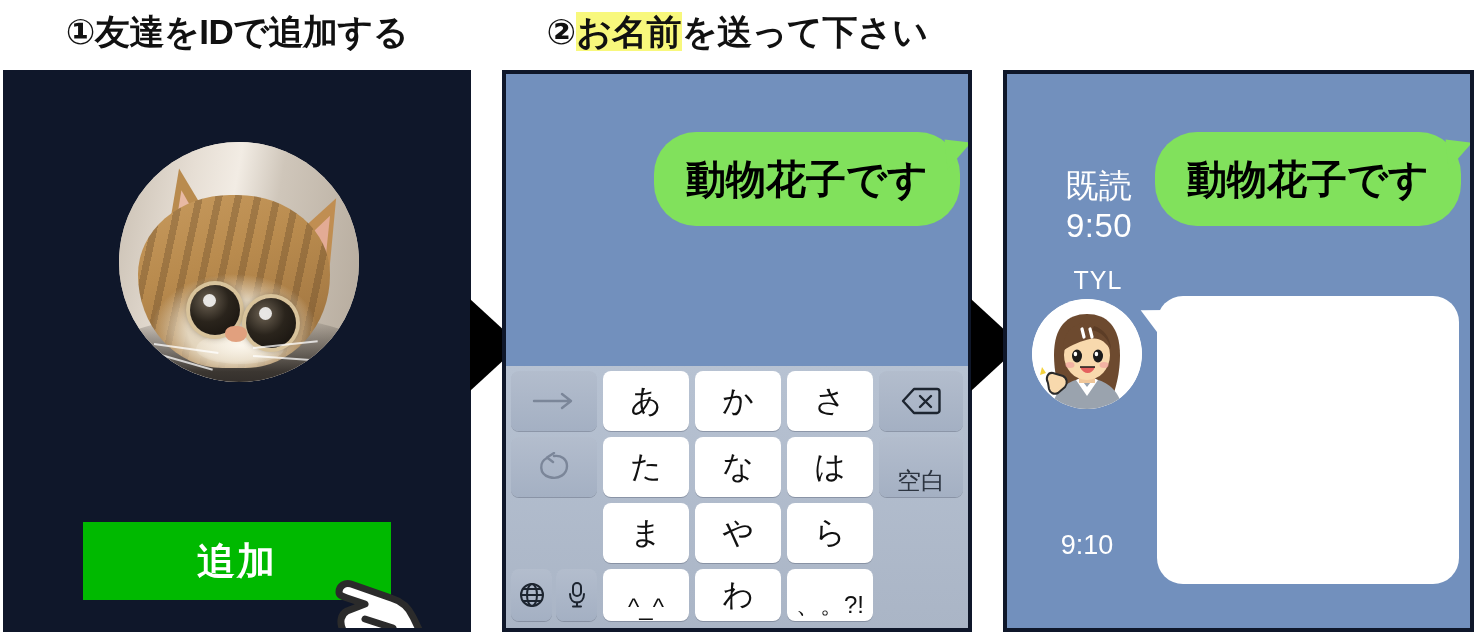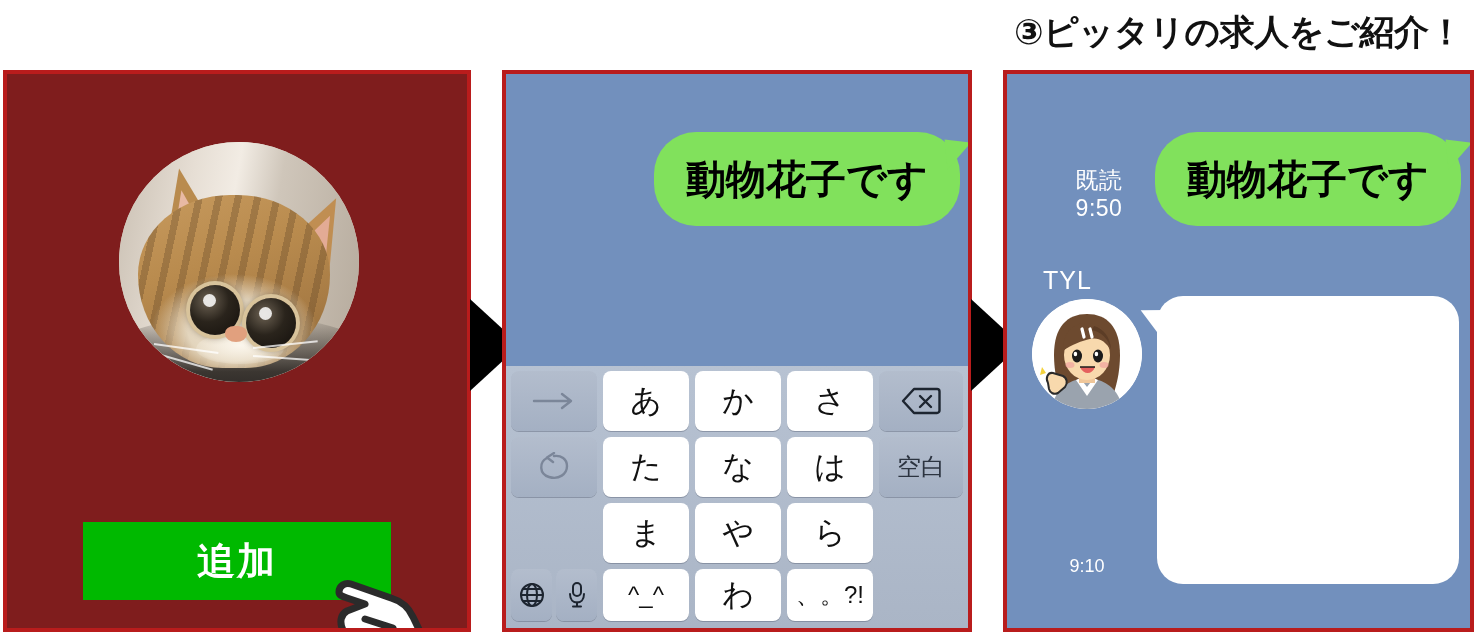--- a/index.html
+++ b/index.html
@@ -31,24 +31,24 @@
   }
   #title-1 { left: 3px;    width: 468px; }
   #title-2 { left: 502px;  width: 470px; }
   #title-3 { left: 1003px; width: 471px; }
 
   
   .panel {
     position: absolute;
     top: 70px;
     height: 562px;
-    border: 4px solid #b91c1c;
+    border: 4px solid #0f172a;
     overflow: hidden;
   }
-  #panel-1 { left: 3px;    width: 468px; background: #7f1d1d; }
+  #panel-1 { left: 3px;    width: 468px; background: #0f172a; }
   #panel-2 { left: 502px;  width: 470px; background: #7290bd; }
   #panel-3 { left: 1003px; width: 471px; background: #7290bd; }
 
   
   .step-arrow {
     position: absolute;
     width: 0; height: 0;
     border-top: 46px solid transparent;
     border-bottom: 46px solid transparent;
     border-left: 50px solid #000000;
@@ -210,37 +210,37 @@
     width: 0; height: 0;
     border-right: 26px solid #ffffff;
     border-bottom: 26px solid transparent;
     border-top: 4px solid transparent;
     transform: rotate(8deg);
   }
 
   .meta-read {
     position: absolute;
     color: #ffffff;
-    font-size: 23px;
+    font-size: 33px;
     font-weight: 400;
     text-align: center;
     line-height: 1.22;
     letter-spacing: 0.5px;
   }
   #meta-read-3 { left: 44px; top: 92px; width: 96px; }
-  #meta-time-3 { position: absolute; left: 20px; top: 482px; width: 120px;
-                 color:#ffffff; font-size: 18px; text-align: center; }
+  #meta-time-3 { position: absolute; left: 20px; top: 456px; width: 120px;
+                 color:#ffffff; font-size: 27px; text-align: center; }
 
   .sender-name {
     position: absolute;
     left: 36px; top: 192px;
     width: 110px;
     color: #ffffff;
     font-size: 25px;
-    text-align: left;
+    text-align: center;
     letter-spacing: 1px;
   }
   .sender-avatar {
     position: absolute;
     left: 25px; top: 225px;
     width: 110px; height: 110px;
     border-radius: 50%;
     background: #ffffff;
     overflow: hidden;
   }
@@ -264,37 +264,40 @@
     font-size: 31px;
     color: #111111;
     box-shadow: 0 1px 0 rgba(90,100,120,.45);
     cursor: pointer;
   }
   .key.white { background: #ffffff; }
   .key.grey  {
     background: linear-gradient(180deg, #b3bdcd 0%, #a4b0c3 100%);
     color: #2c3440;
   }
-  .key.small { font-size: 24px; }
+  .key.small { font-size: 24px; align-items: flex-end; }
   .key.faint { color: #7b8699; }
   .key svg { display: block; }
 
   
   .op-avatar { position: absolute; inset: 0; }
 </style>
 </head>
 <body>
 
 <div id="root">
 
-
-
-  <div class="panel-title" id="title-3">
-    <span>③</span><span>ピッタリの求人をご紹介！</span>
+  <div class="panel-title" id="title-1">
+    <span>①</span><span>友達をIDで追加する</span>
   </div>
+
+  <div class="panel-title" id="title-2">
+    <span>②</span><span class="hl">お名前</span><span>を送って下さい</span>
+  </div>
+
 
   <div class="panel" id="panel-1">
 
     <div class="avatar-photo">
       <div class="cat">
         <div class="bg"></div>
         <div class="ear ear-l"></div>
         <div class="ear ear-r"></div>
         <div class="ear-in ear-in-l"></div>
         <div class="ear-in ear-in-r"></div>

